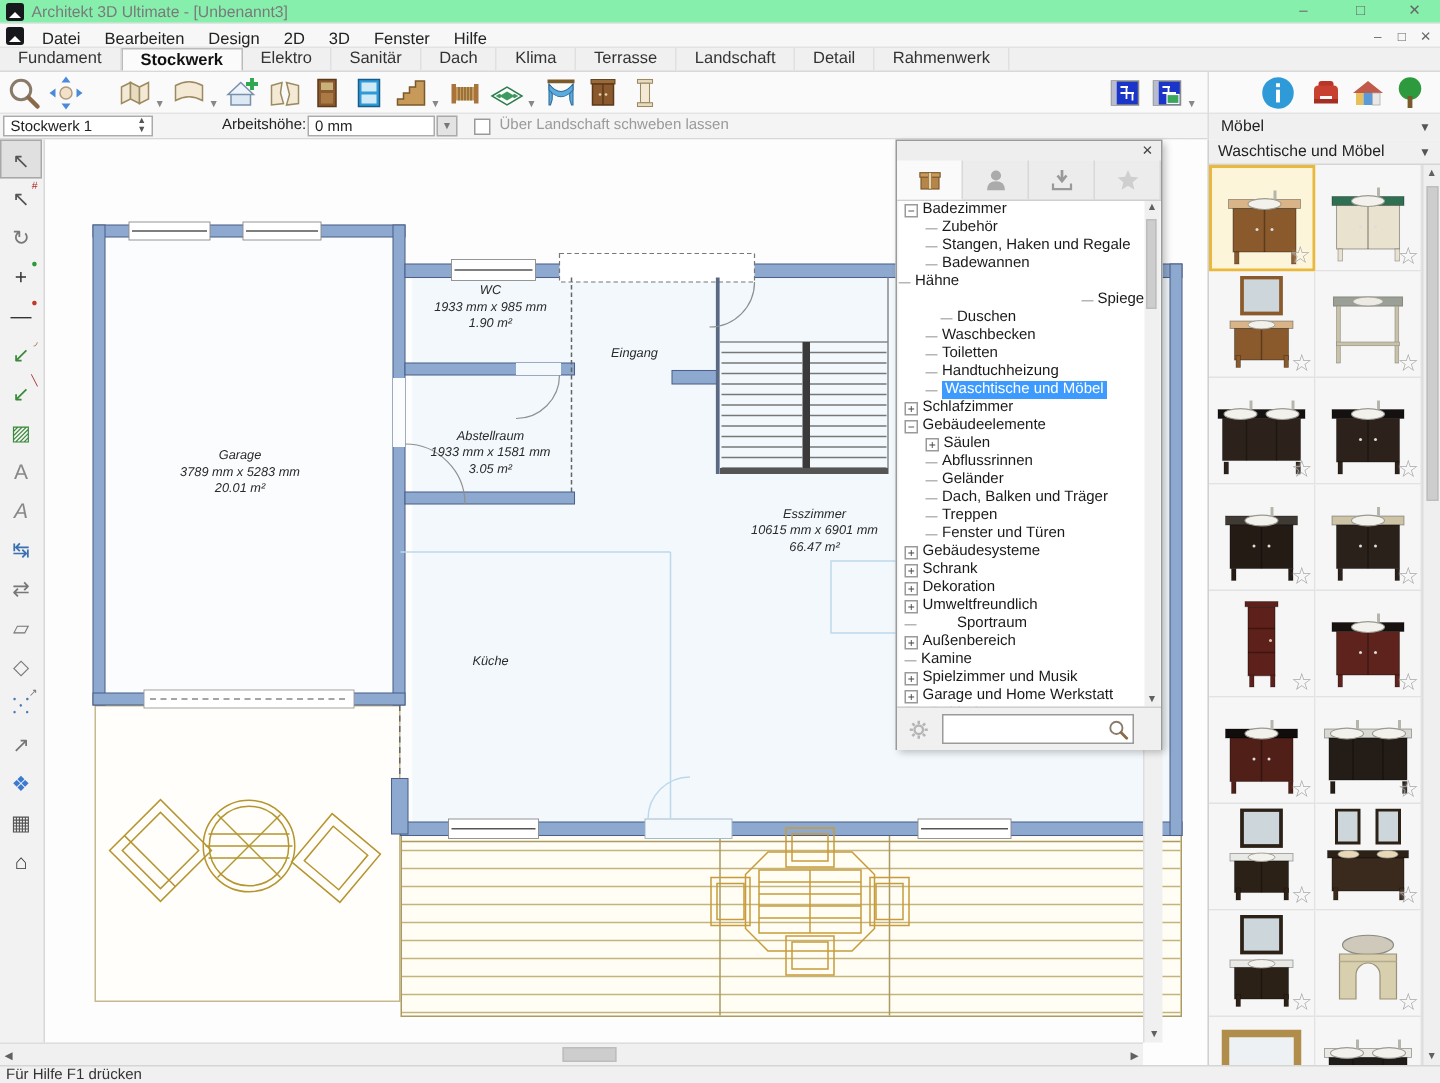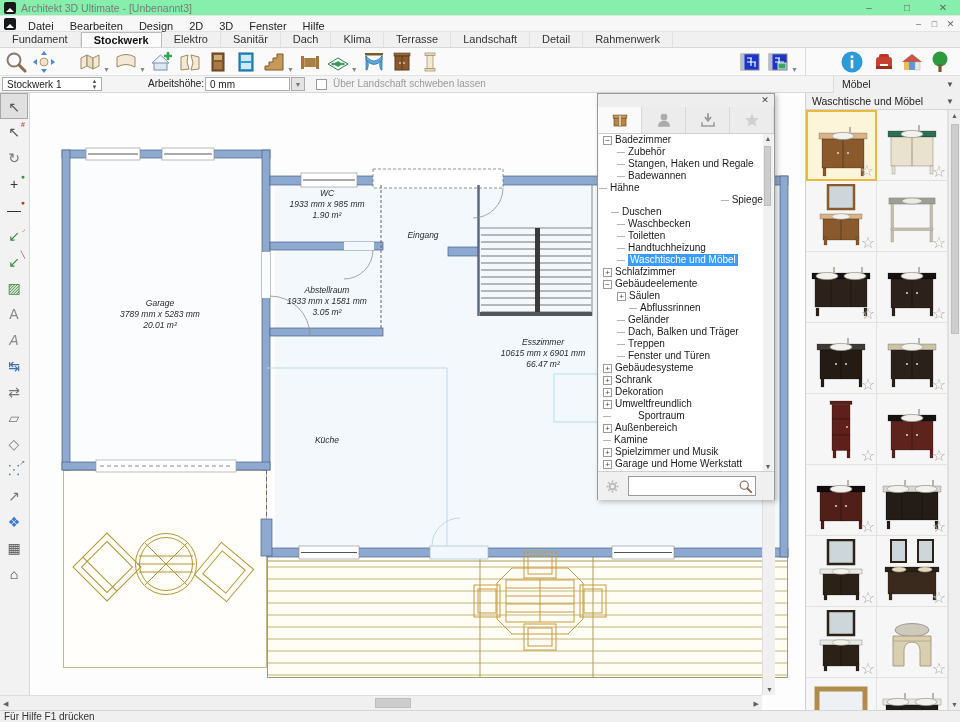--- a/index.html
+++ b/index.html
@@ -25,21 +25,21 @@
   .tsep { width:18px; }
   #tb-right { position:absolute; right:0; top:0; width:155px; height:28px; border-left:1px solid #dcdcdc; display:flex; align-items:center; padding:0 6px; }
   #toolbar2 { position:absolute; left:0; top:76px; width:960px; height:17px; background:#f4f4f4; border-bottom:1px solid #d8d8d8; font-size:10px; color:#222; }
   #level-combo { position:absolute; left:2px; top:1px; width:100px; height:14px; background:#fff; border:1px solid #ababab; font-size:10px; padding-left:4px; line-height:13px; }
   #level-spin { position:absolute; right:1px; top:0; width:11px; height:12px; font-size:6px; color:#555; line-height:6px; text-align:center; }
   #ah-label { position:absolute; left:148px; top:2px; }
   #ah-input { position:absolute; left:205px; top:1px; width:85px; height:14px; background:#fff; border:1px solid #ababab; font-size:10px; padding-left:4px; line-height:13px; }
   #ah-drop { position:absolute; left:291px; top:1px; width:14px; height:14px; background:#e3e3e3; border:1px solid #ababab; font-size:7px; color:#777; text-align:center; line-height:13px; }
   #topo-check { position:absolute; left:316px; top:3px; width:11px; height:11px; background:#fff; border:1px solid #9a9a9a; }
   #topo-label { position:absolute; left:333px; top:2px; color:#9a9a9a; }
-  #moebel-box { position:absolute; right:0; top:0; width:127px; height:17px; border-left:1px solid #dcdcdc; background:#f0f0f0; }
+  #moebel-box { position:absolute; right:0; top:0; width:155px; height:17px; border-left:1px solid #dcdcdc; background:#f0f0f0; }
   #moebel-box .lbl { position:absolute; left:8px; top:2px; font-size:10.5px; color:#222; }
   .ddarrow { position:absolute; right:6px; top:4px; font-size:8px; color:#555; }
   
   #workspace { position:absolute; left:0; top:93px; width:960px; height:617px; background:#fdfdfd; }
   #leftrail { position:absolute; left:0; top:0; width:30px; height:617px; background:#f2f2f2; border-right:1px solid #d8d8d8; }
   .railbtn { width:28px; height:26px; text-align:center; line-height:26px; font-size:14px; position:relative; }
   .railbtn.pressed { background:#e0e0e0; border:1px solid #a8a8a8; }
   .railbtn .badge { position:absolute; right:3px; top:2px; font-size:7px; line-height:7px; }
   #canvas { position:absolute; left:30px; top:0; width:762px; height:602px; overflow:hidden; }
   
@@ -579,21 +579,21 @@
           <span class="tlabel">Badewannen</span>
         </div>
         <div class="trow" style="">
           <span class="tdash"></span>
           <span class="tlabel">Hähne</span>
         </div>
         <div class="trow" style=" justify-content: flex-end;">
           <span class="tdash"></span>
           <span class="tlabel">Spiegel</span>
         </div>
-        <div class="trow" style="padding-left: 12px;">
+        <div class="trow" style="padding-left: 28px;">
           <span class="tdash"></span>
           <span class="tlabel">Duschen</span>
         </div>
         <div class="trow" style="padding-left: 18px;">
           <span class="tdash"></span>
           <span class="tlabel">Waschbecken</span>
         </div>
         <div class="trow" style="padding-left: 18px;">
           <span class="tdash"></span>
           <span class="tlabel">Toiletten</span>
@@ -611,21 +611,21 @@
           <span class="tlabel">Schlafzimmer</span>
         </div>
         <div class="trow" style="padding-left: 4px;">
           <span class="texp">−</span>
           <span class="tlabel">Gebäudeelemente</span>
         </div>
         <div class="trow" style="padding-left: 18px;">
           <span class="texp">+</span>
           <span class="tlabel">Säulen</span>
         </div>
-        <div class="trow" style="padding-left: 30px;">
+        <div class="trow" style="padding-left: 18px;">
           <span class="tdash"></span>
           <span class="tlabel">Abflussrinnen</span>
         </div>
         <div class="trow" style="padding-left: 18px;">
           <span class="tdash"></span>
           <span class="tlabel">Geländer</span>
         </div>
         <div class="trow" style="padding-left: 18px;">
           <span class="tdash"></span>
           <span class="tlabel">Dach, Balken und Träger</span>

